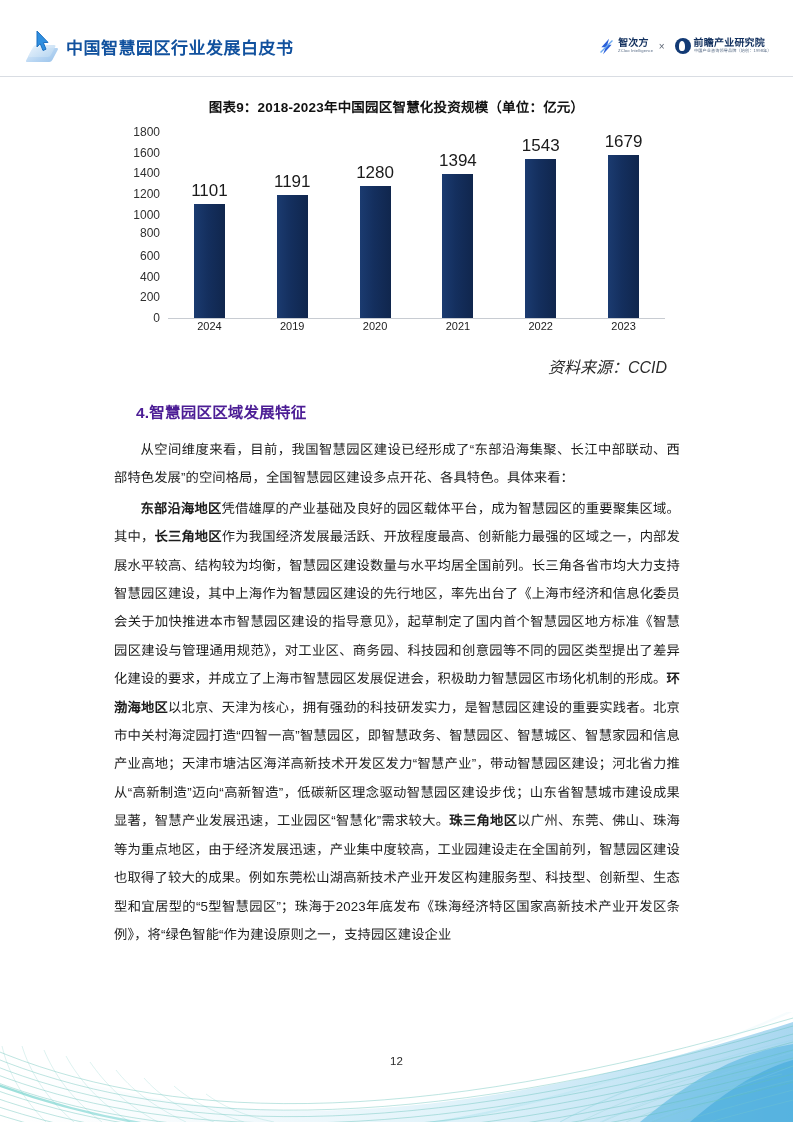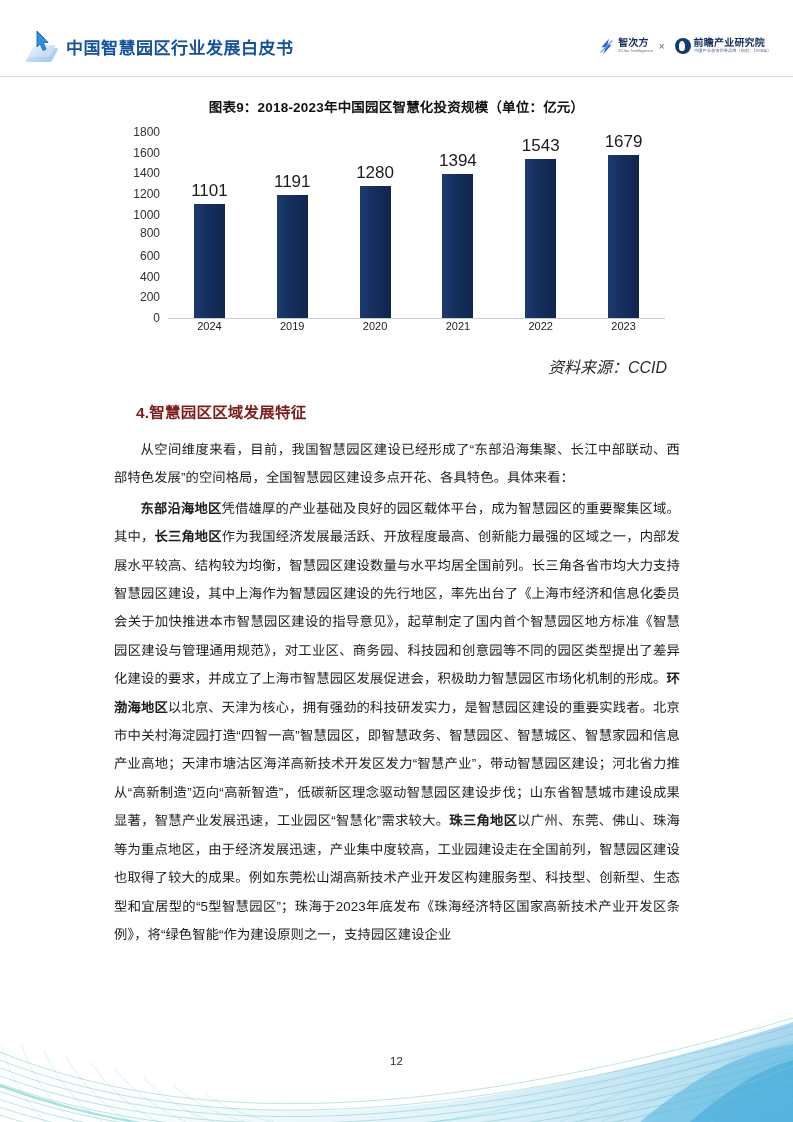--- a/index.html
+++ b/index.html
@@ -252,21 +252,21 @@
   
   .content {
     position: absolute;
     left: 114px;
     top: 400px;
     width: 566px;
   }
   .section-heading {
     font-size: 15.5px;
     font-weight: bold;
-    color: #7f1d1d;
+    color: #4c1d95;
     margin: 0 0 14px 22px;
     letter-spacing: .2px;
   }
   p.body-par {
     margin: 0 0 0 0;
     font-size: 13.3px;
     line-height: 28.4px;
     color: #1c1c1c;
     text-align: justify;
     text-justify: inter-ideograph;

